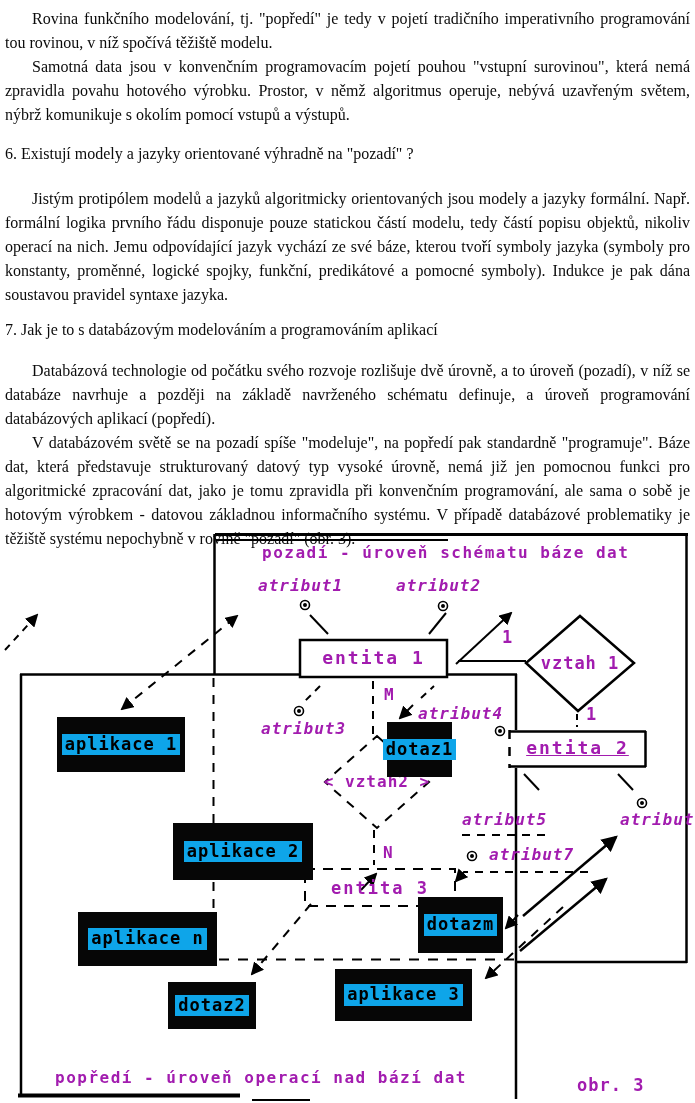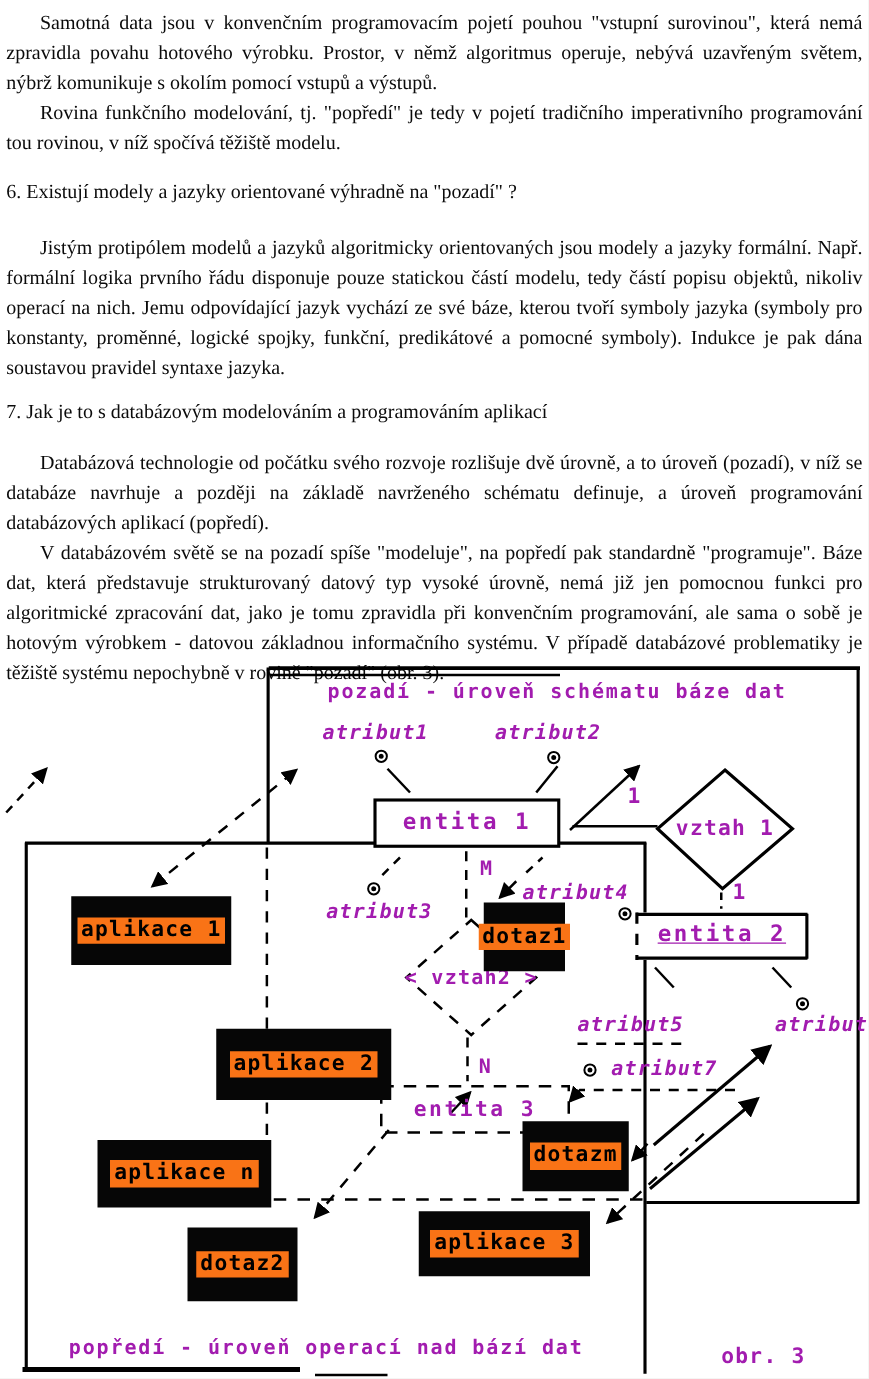--- a/index.html
+++ b/index.html
@@ -21,34 +21,34 @@
   .diagram{position:absolute;inset:0;}
   .diagram svg{position:absolute;left:0;top:0;}
   .lbl{
     position:absolute;font-family:"DejaVu Sans Mono","Liberation Mono",monospace;
     font-weight:bold;color:#a21caf;white-space:nowrap;line-height:1;
   }
   .it{font-style:italic;}
   .ctr{text-align:center;}
   .bb{position:absolute;background:#060606;display:flex;align-items:center;justify-content:center;}
   .bb .strip{
-    background:#f97316;color:#000;
+    background:#0ea5e9;color:#000;
     font-family:"DejaVu Sans Mono","Liberation Mono",monospace;
     font-weight:bold;font-size:17px;letter-spacing:1px;
     padding:1px 3px;line-height:1.15;white-space:nowrap;
   }
 </style>
 </head>
 <body>
 
 <div class="page">
 
   <div class="textblock">
+    <p>Rovina funkčního modelování, tj. "popředí" je tedy v pojetí tradičního imperativního programování tou rovinou, v níž spočívá těžiště modelu.</p>
     <p>Samotná data jsou v konvenčním programovacím pojetí pouhou "vstupní surovinou", která nemá zpravidla povahu hotového výrobku. Prostor, v němž algoritmus operuje, nebývá uzavřeným světem, nýbrž komunikuje s okolím pomocí vstupů a výstupů.</p>
-    <p>Rovina funkčního modelování, tj. "popředí" je tedy v pojetí tradičního imperativního programování tou rovinou, v níž spočívá těžiště modelu.</p>
     <p class="hq">6. Existují modely a jazyky orientované výhradně na "pozadí" ?</p>
     <p>Jistým protipólem modelů a jazyků algoritmicky orientovaných jsou modely a jazyky formální. Např. formální logika prvního řádu disponuje pouze statickou částí modelu, tedy částí popisu objektů, nikoliv operací na nich. Jemu odpovídající jazyk vychází ze své báze, kterou tvoří symboly jazyka (symboly pro konstanty, proměnné, logické spojky, funkční, predikátové a pomocné symboly). Indukce je pak dána soustavou pravidel syntaxe jazyka.</p>
     <p class="hq2">7. Jak je to s databázovým modelováním a programováním aplikací</p>
     <p>Databázová technologie od počátku svého rozvoje rozlišuje dvě úrovně, a to úroveň (pozadí), v níž se databáze navrhuje a později na základě navrženého schématu definuje, a úroveň programování databázových aplikací (popředí).</p>
     <p>V databázovém světě se na pozadí spíše "modeluje", na popředí pak standardně "programuje". Báze dat, která představuje strukturovaný datový typ vysoké úrovně, nemá již jen pomocnou funkci pro algoritmické zpracování dat, jako je tomu zpravidla při konvenčním programování, ale sama o sobě je hotovým výrobkem - datovou základnou informačního systému. V případě databázové problematiky je těžiště systému nepochybně v rovině "pozadí" (obr. 3).</p>
   </div>
 
   <div class="diagram">
 
     <svg width="695" height="1103" viewBox="0 0 695 1103">
@@ -166,21 +166,21 @@
     </div>
     <div class="bb" style="left:78px;top:912px;width:139px;height:54px;">
       <span class="strip">aplikace n</span>
     </div>
     <div class="bb" style="left:335px;top:969px;width:137px;height:52px;">
       <span class="strip">aplikace 3</span>
     </div>
     <div class="bb" style="left:387px;top:722px;width:65px;height:55px;">
       <span class="strip">dotaz1</span>
     </div>
-    <div class="bb" style="left:150px;top:982px;width:88px;height:59px;">
+    <div class="bb" style="left:168px;top:982px;width:88px;height:47px;">
       <span class="strip">dotaz2</span>
     </div>
     <div class="bb" style="left:418px;top:897px;width:85px;height:56px;">
       <span class="strip">dotazm</span>
     </div>
 
   </div>
 </div>
 
 </body></html>

